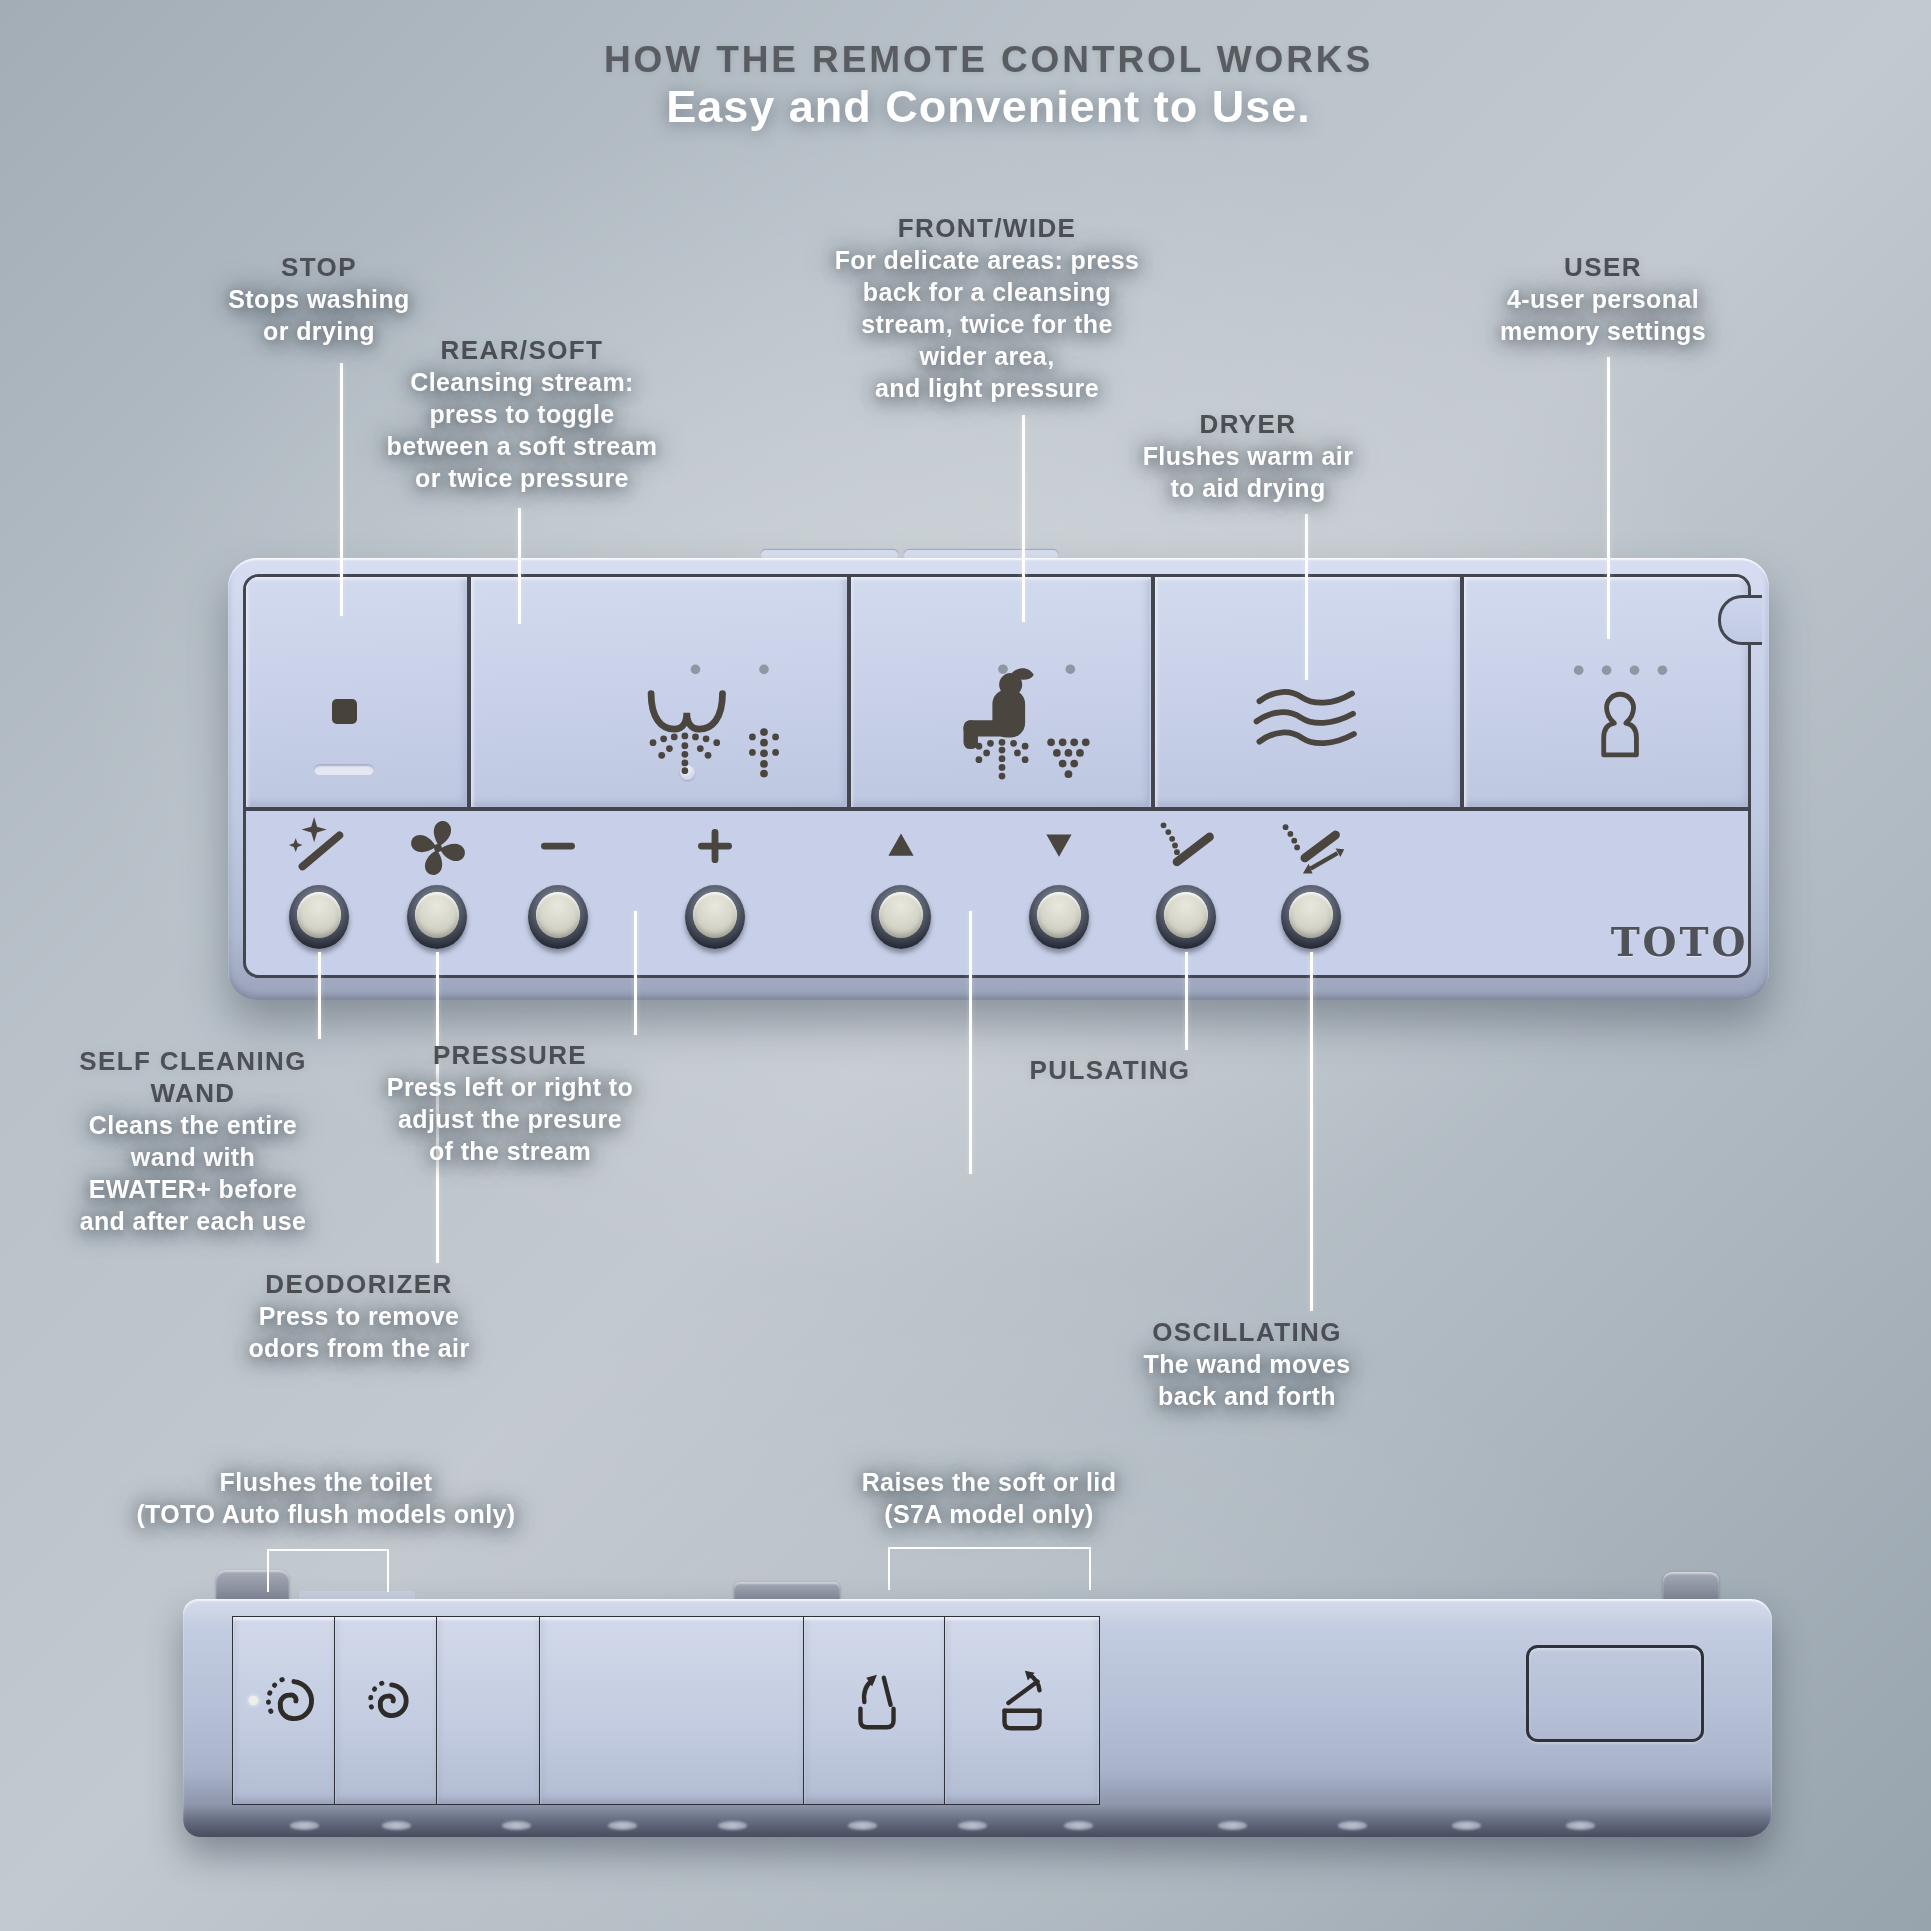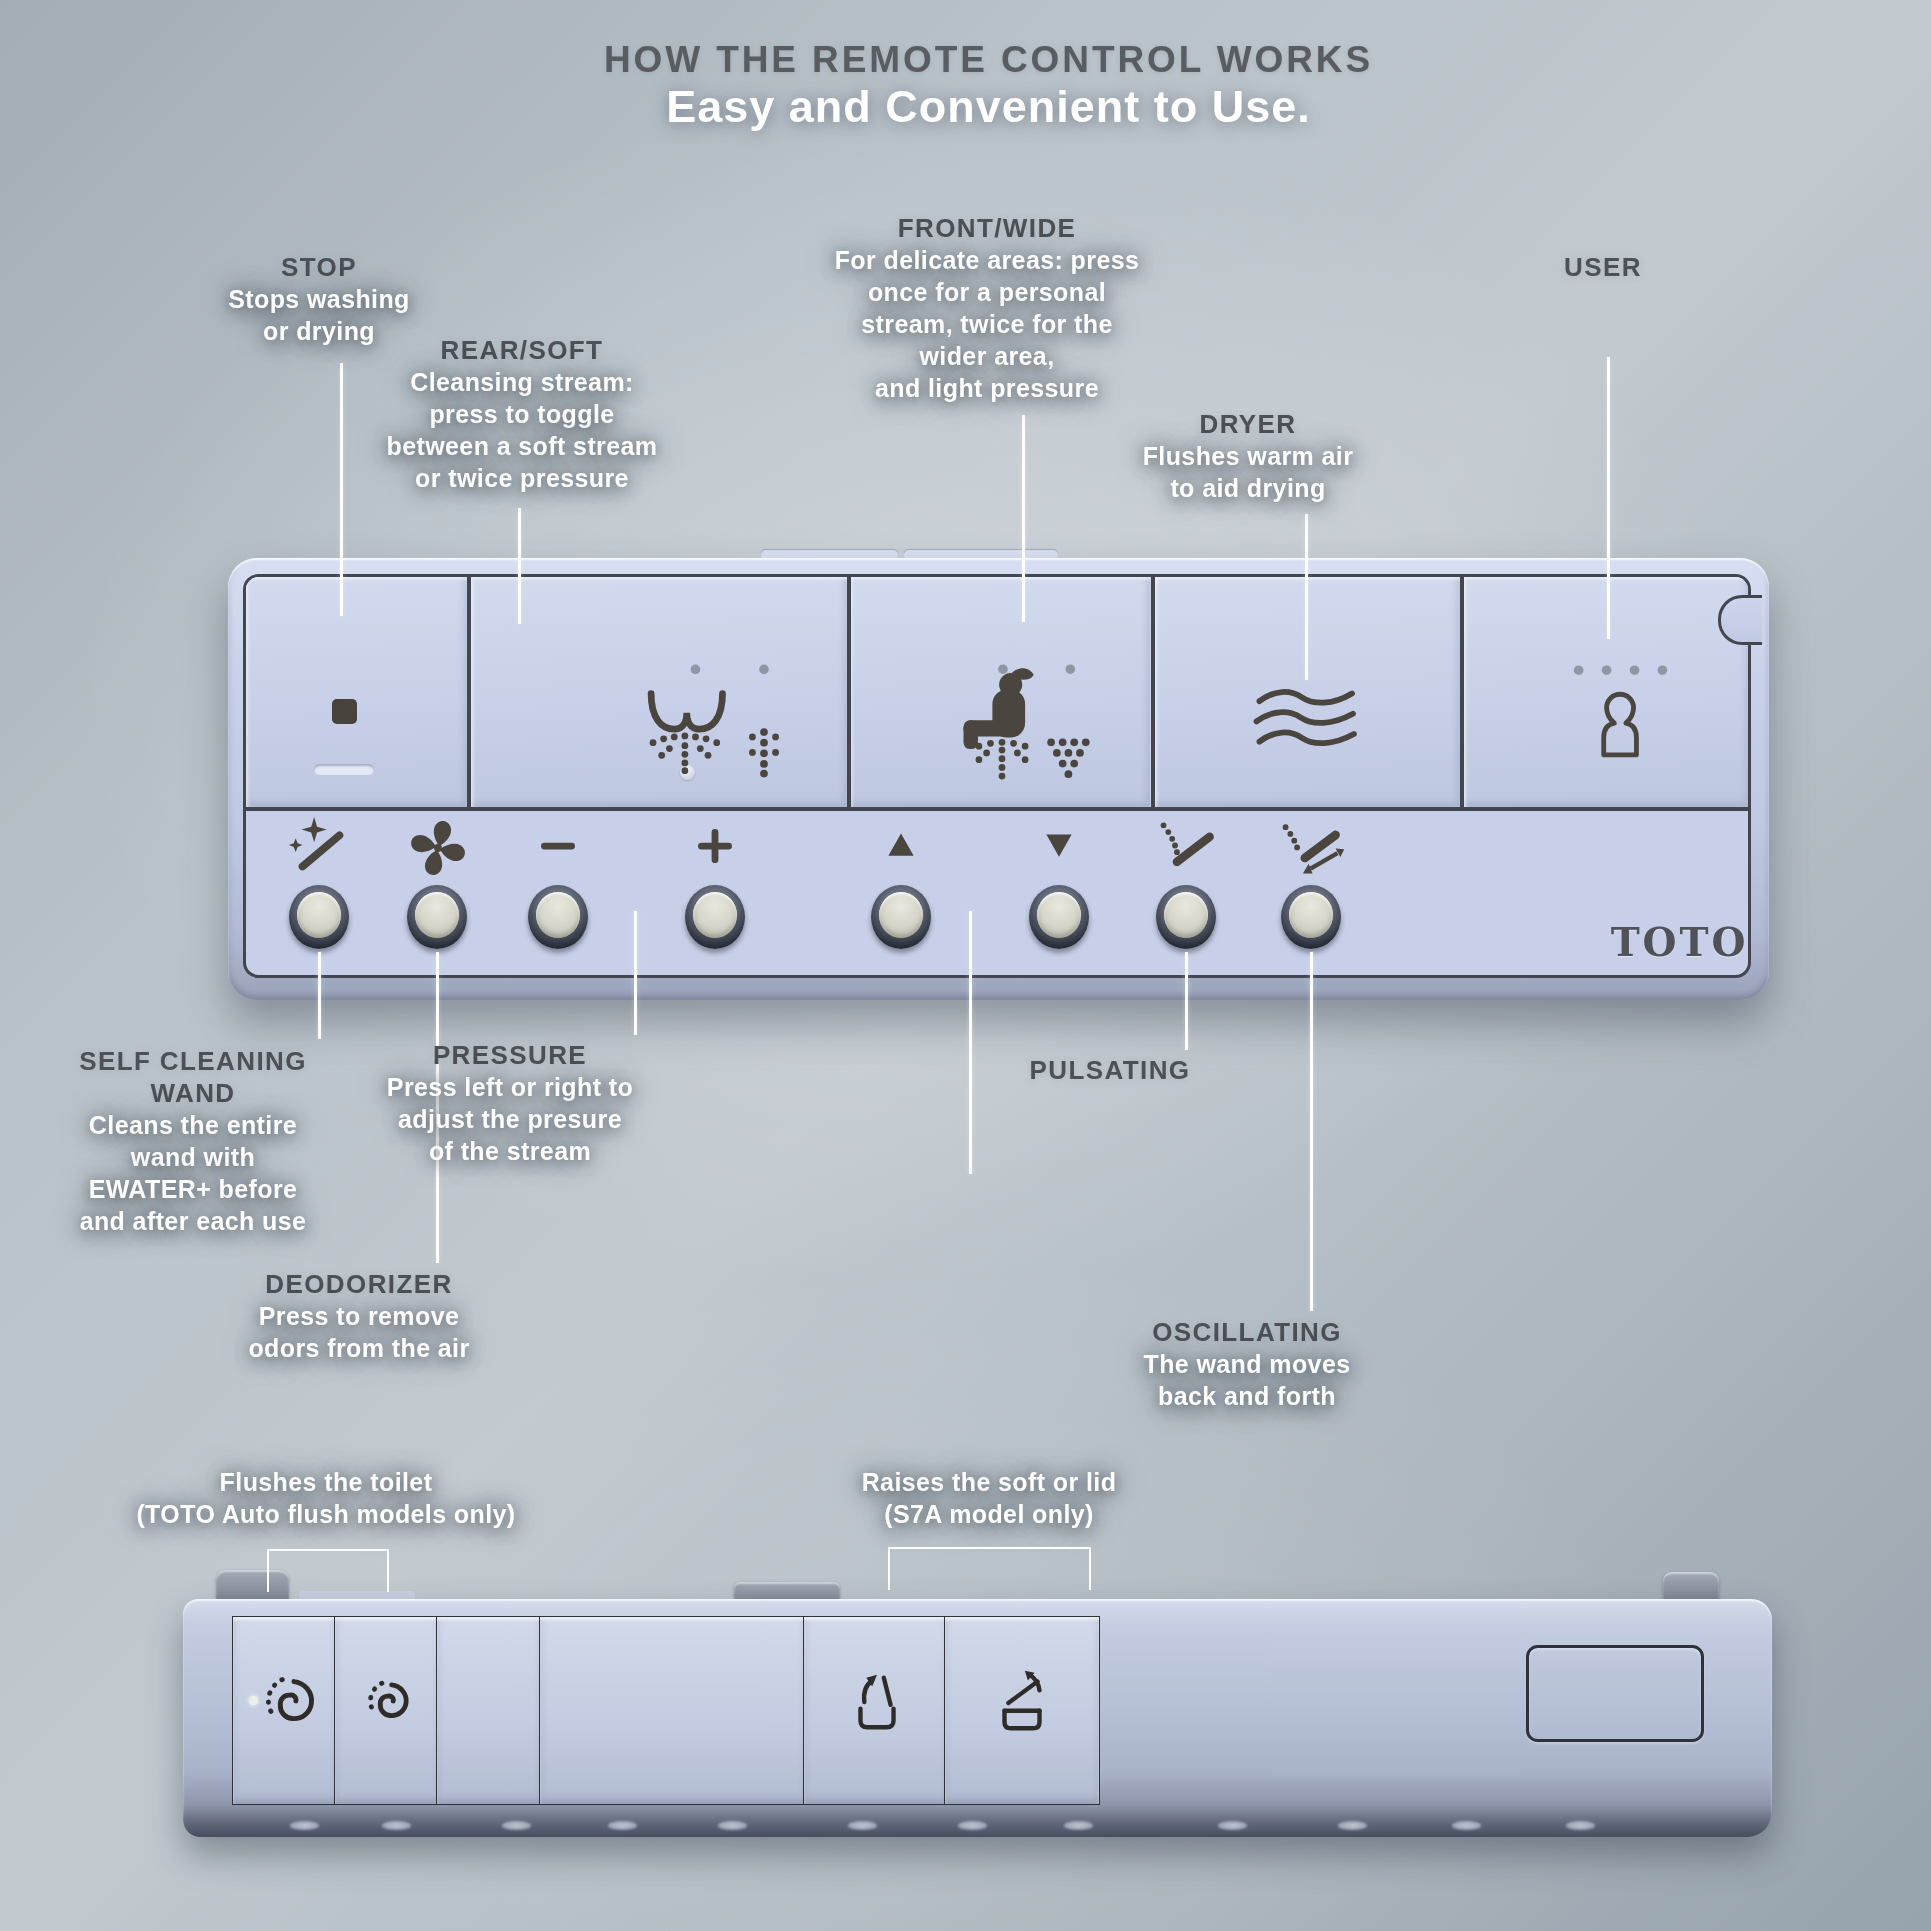--- a/index.html
+++ b/index.html
@@ -275,35 +275,39 @@
         <div>Cleansing stream:</div>
         <div>press to toggle</div>
         <div>between a soft stream</div>
         <div>or twice pressure</div>
       </div>
   </div>
   <div class="abs lbl" style="left:765px;top:212px">
     <div class="t">FRONT/WIDE</div>
     <div>
         <div>For delicate areas: press</div>
-        <div>once for a personal</div>
+        <div>back for a cleansing</div>
         <div>stream,  twice for the</div>
         <div>wider area,</div>
         <div>and light pressure</div>
       </div>
   </div>
   <div class="abs lbl" style="left:1026px;top:408px">
     <div class="t">DRYER</div>
     <div>
         <div>Flushes warm air</div>
         <div>to aid drying</div>
       </div>
   </div>
   <div class="abs lbl" style="left:1381px;top:251px">
     <div class="t">USER</div>
+    <div>
+        <div>4-user personal</div>
+        <div>memory settings</div>
+      </div>
   </div>
 
   <div class="abs line" style="left:340px;top:363px;height:253px"></div>
   <div class="abs line" style="left:518px;top:508px;height:116px"></div>
   <div class="abs line" style="left:1022px;top:415px;height:207px"></div>
   <div class="abs line" style="left:1305px;top:514px;height:166px"></div>
   <div class="abs line" style="left:1607px;top:357px;height:282px"></div>
 
   <div class="abs lbl" style="left:-29px;top:1045px">
     <div class="t">SELF CLEANING</div>

